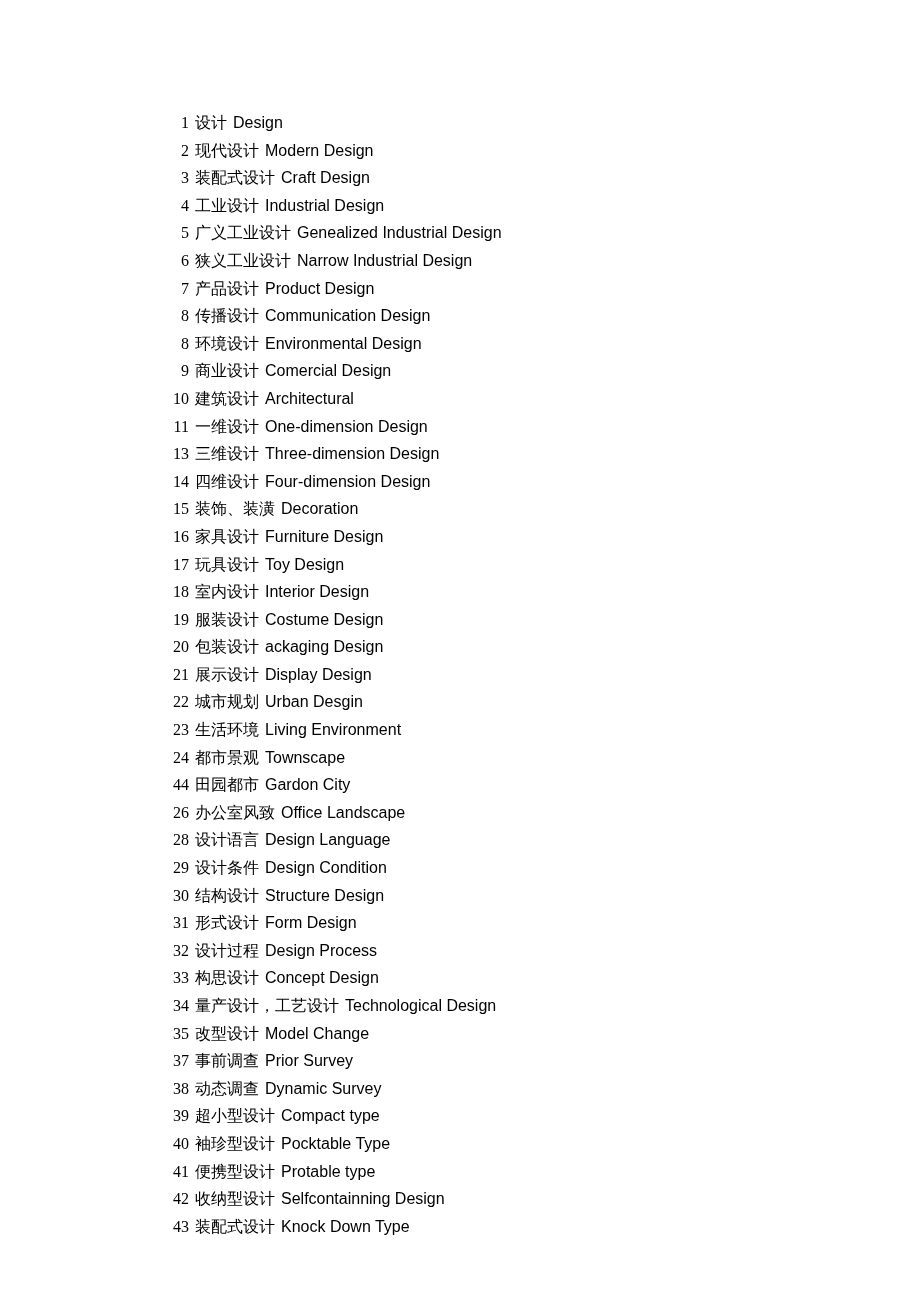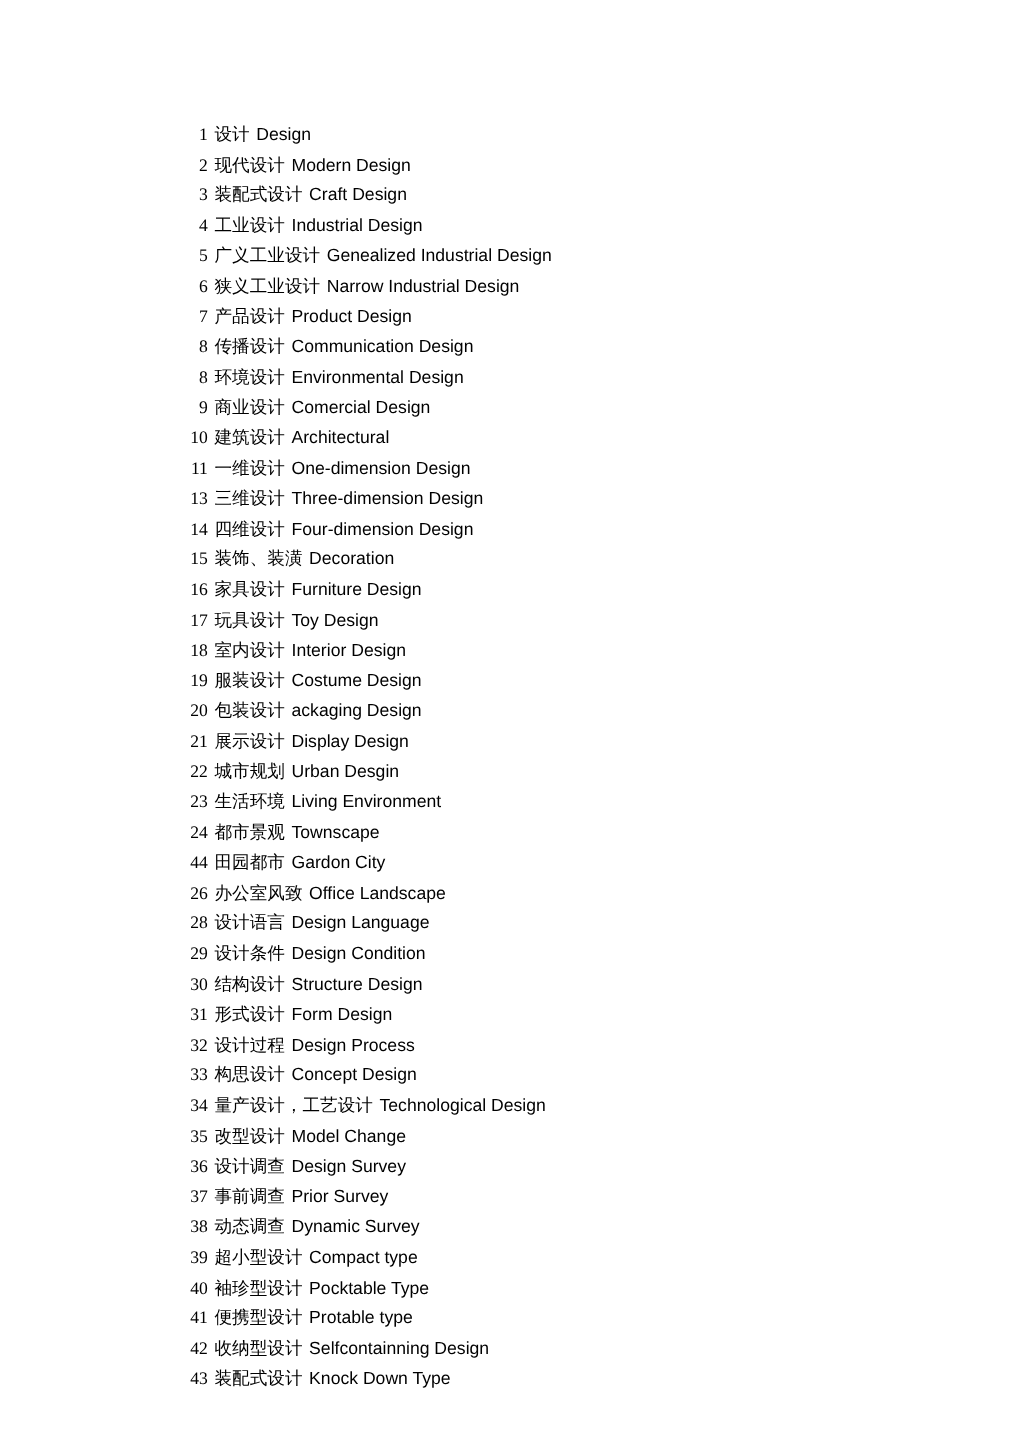--- a/index.html
+++ b/index.html
@@ -204,25 +204,20 @@
         <span class="num">34</span>
         <span class="cn">量产设计，工艺设计</span>
         <span class="en">Technological Design</span>
       </div>
       <div class="entry">
         <span class="num">35</span>
         <span class="cn">改型设计</span>
         <span class="en">Model Change</span>
       </div>
       <div class="entry">
-        <span class="num">36</span>
-        <span class="cn">设计调查</span>
-        <span class="en">Design Survey</span>
-      </div>
-      <div class="entry">
         <span class="num">37</span>
         <span class="cn">事前调查</span>
         <span class="en">Prior Survey</span>
       </div>
       <div class="entry">
         <span class="num">38</span>
         <span class="cn">动态调查</span>
         <span class="en">Dynamic Survey</span>
       </div>
       <div class="entry">

